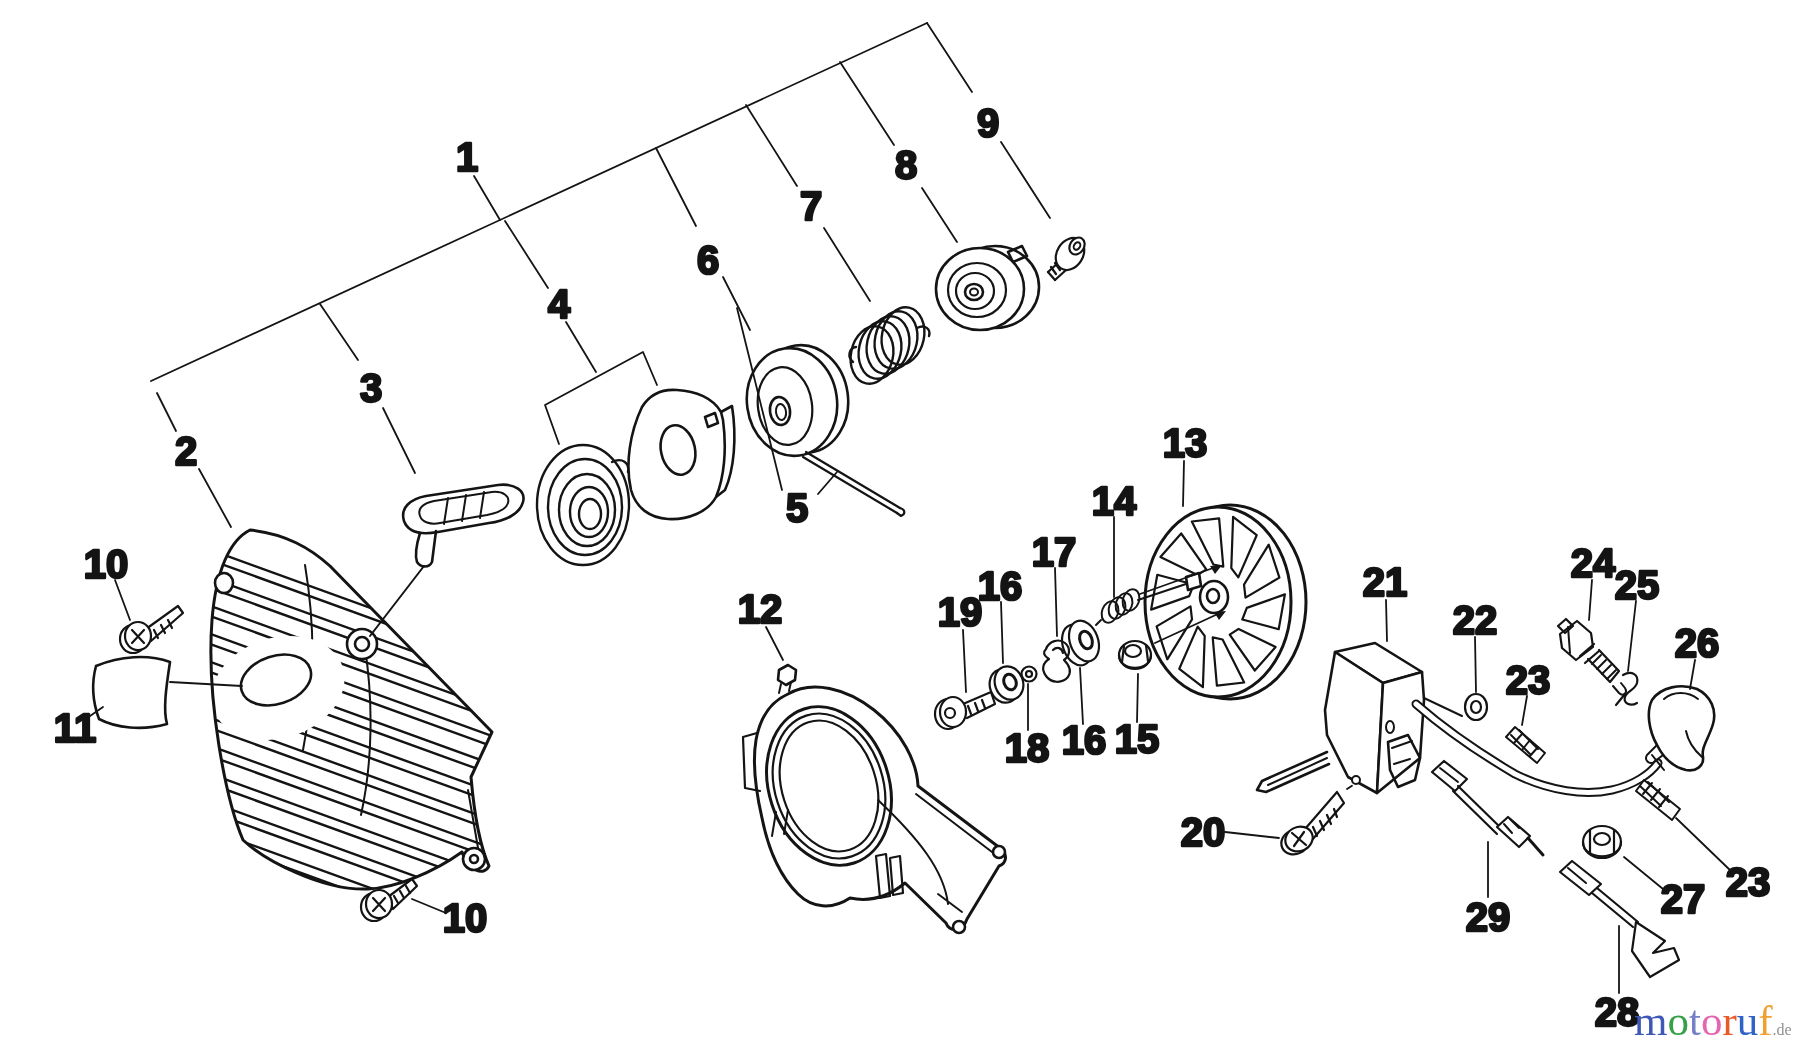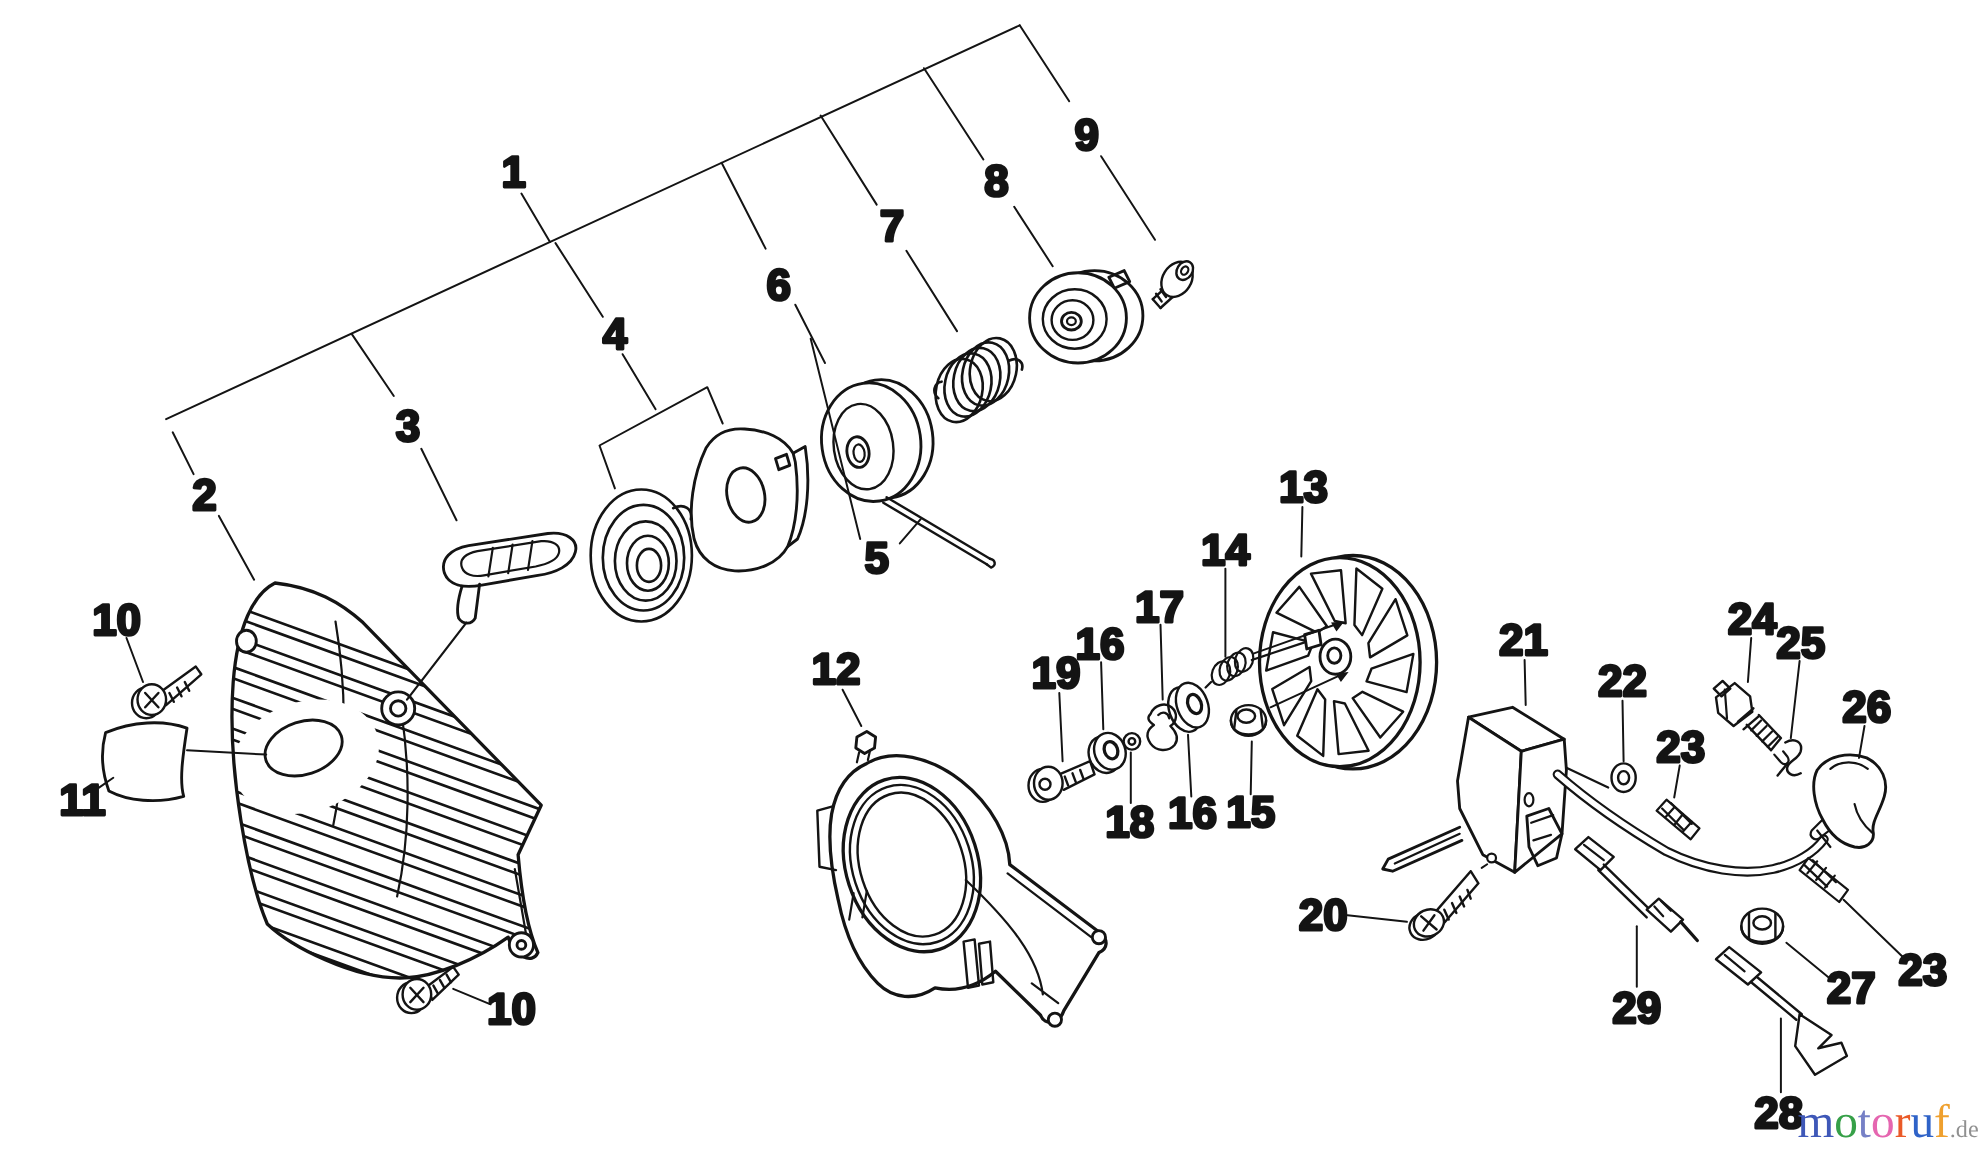--- a/index.html
+++ b/index.html
@@ -5,21 +5,21 @@
   html,body{margin:0;padding:0;background:#ffffff;}
   .stage{position:relative;width:1800px;height:1052px;background:#fff;overflow:hidden;
          font-family:"Liberation Sans",sans-serif;}
   .stage svg{position:absolute;left:0;top:0;}
   .callout-text{font:700 40px "Liberation Sans",sans-serif;fill:#141414;
                 text-anchor:middle;dominant-baseline:central;}
   .leader{fill:none;stroke:#141414;stroke-width:1.8;}
   .logo{position:absolute;left:1634px;top:999px;line-height:1;white-space:nowrap;
         font-family:"Liberation Serif",serif;font-size:43px;letter-spacing:0;}
   .logo span{display:inline-block;}
-  .logo .suffix{font-size:22px;letter-spacing:0;}
+  .logo .suffix{font-size:16px;letter-spacing:0;}
 </style>
 </head>
 <body style="background: rgb(255, 255, 255);">
 
 <div class="stage">
 
 <svg width="1800" height="1052" viewBox="0 0 1800 1052">
   <defs>
     <clipPath id="housingClip">
       <path d="M250,530 C286,534 310,548 330,566 L492,732 L471,777 C474,812 480,846 489,866 C484,877 468,870 462,852 C434,872 396,888 368,889 C322,891 264,860 243,840 C226,800 206,700 212,620 C216,570 230,540 250,530 Z"></path>

